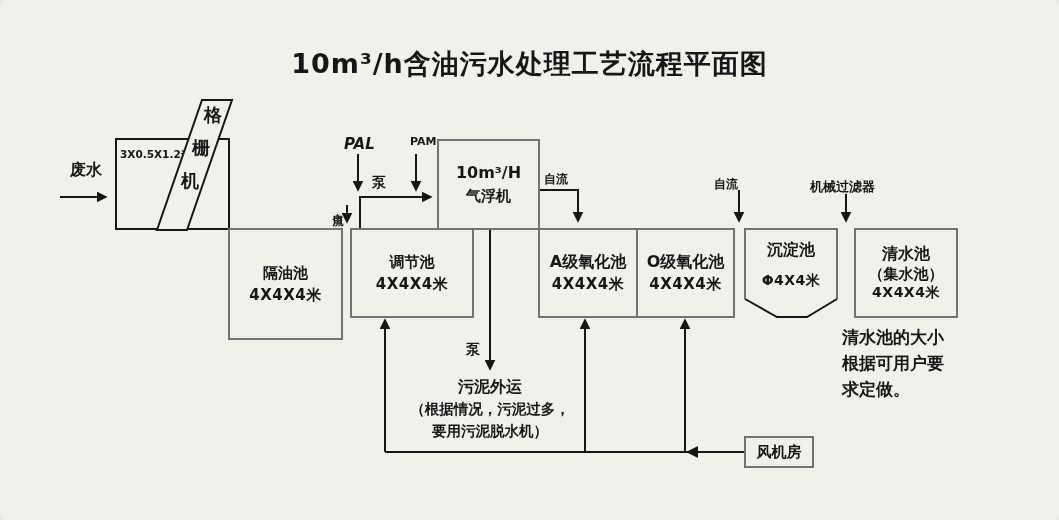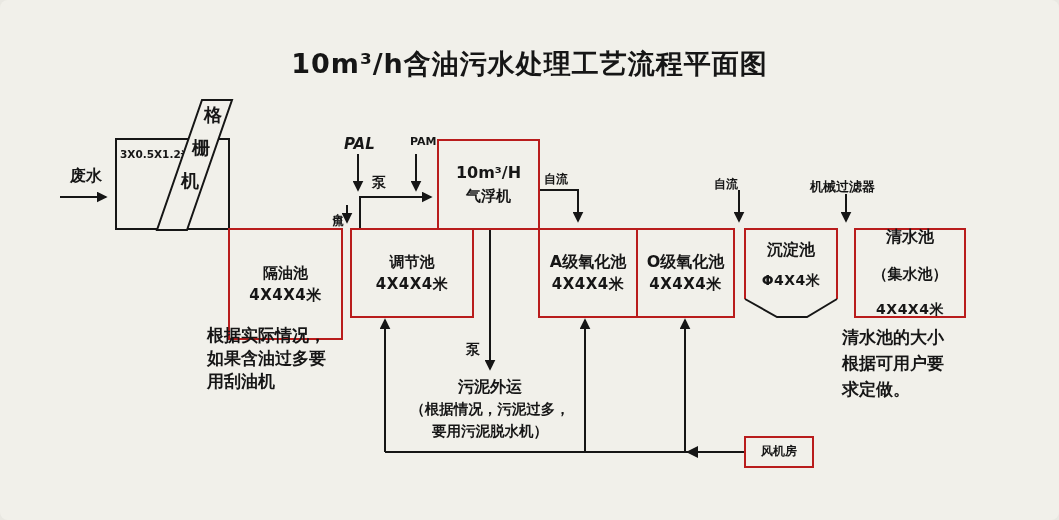--- a/index.html
+++ b/index.html
@@ -7,21 +7,21 @@
     position:relative;width:1059px;height:520px;overflow:hidden;
     background:#f1f0ea;color:#161616;
     font-family:"DejaVu Sans","Liberation Sans",sans-serif;
     border-radius:8px;
   }
   .lines{position:absolute;left:0;top:0;width:1059px;height:520px;}
   .lines line,.lines polyline{stroke:#161616;stroke-width:2;fill:none;}
   .lines .para{fill:#f1f0ea;stroke:#161616;stroke-width:2;}
   .lines .solid{fill:#161616;stroke:none;}
   .box{
-    position:absolute;border:2px solid #b91c1c;box-sizing:border-box;
+    position:absolute;border:2px solid #737373;box-sizing:border-box;
     display:flex;flex-direction:column;align-items:center;justify-content:center;
     gap:5px;font-weight:bold;text-align:left;background:transparent;line-height:1.1;
   }
   .screenbox{position:absolute;border:2px solid #161616;box-sizing:border-box;}
   .screensize{position:absolute;left:3px;top:8px;font-size:10.5px;font-weight:bold;white-space:nowrap;}
   .name{font-size:15px;white-space:nowrap;}
   .name-sm{font-size:16px;white-space:nowrap;}
   .size{font-size:15px;white-space:nowrap;letter-spacing:.5px;}
   .size-sm{font-size:14px;white-space:nowrap;letter-spacing:.5px;}
   .lbl{position:absolute;font-weight:bold;white-space:nowrap;}
@@ -68,28 +68,28 @@
   <div class="box" style="left:636px;top:228px;width:99px;height:90px;">
     <span class="name-sm">O级氧化池</span>
     <span class="size">4X4X4米</span>
   </div>
 
   <div class="box" style="left:744px;top:228px;width:94px;height:71px;border-bottom:none;gap:15px;">
     <span class="name-sm">沉淀池</span>
     <span class="size-sm">Φ4X4米</span>
   </div>
 
-  <div class="box" style="left:854px;top:228px;width:112px;height:90px;gap:20px;">
+  <div class="box" style="left:854px;top:228px;width:104px;height:90px;gap:3px;">
     <span class="name-sm">清水池</span>
     <span style="font-size:15px;white-space:nowrap;">（集水池）</span>
     <span class="size-sm">4X4X4米</span>
   </div>
 
   <div class="box" style="left:744px;top:436px;width:70px;height:32px;">
-    <span style="font-size:12px;white-space:nowrap;">风机房</span>
+    <span style="font-size:15px;white-space:nowrap;">风机房</span>
   </div>
 
   <svg class="lines" xmlns="http://www.w3.org/2000/svg">
     <defs>
       <marker id="arr" viewBox="0 0 10 10" refX="8.5" refY="5" markerWidth="11" markerHeight="11" orient="auto" markerUnits="userSpaceOnUse">
         <path d="M0,0 L10,5 L0,10 Z" fill="#161616"></path>
       </marker>
     </defs>
 
     <line x1="60" y1="197" x2="106" y2="197" marker-end="url(#arr)"></line>
@@ -107,35 +107,30 @@
     <polygon class="solid" points="686,452 698,446 698,458"></polygon>
     <line x1="385" y1="452" x2="385" y2="320" marker-end="url(#arr)"></line>
     <line x1="585" y1="452" x2="585" y2="320" marker-end="url(#arr)"></line>
     <line x1="685" y1="452" x2="685" y2="320" marker-end="url(#arr)"></line>
   </svg>
 
   <span class="gridchar" style="left:204px;top:103px;">格</span>
   <span class="gridchar" style="left:192px;top:136px;">栅</span>
   <span class="gridchar" style="left:181px;top:169px;">机</span>
 
-  <div class="lbl" style="left:70px;top:166px;font-size:16px;">废水</div>
+  <div class="lbl" style="left:70px;top:160px;font-size:16px;">废水</div>
   <div class="lbl vert" style="left:329px;top:204px;font-size:11px;">自流</div>
   <div class="lbl" style="left:344px;top:135px;font-size:15px;font-style:italic;">PAL</div>
   <div class="lbl" style="left:404px;top:135px;font-size:11px;margin-left:6px;">PAM</div>
   <div class="lbl" style="left:372px;top:174px;font-size:14px;">泵</div>
   <div class="lbl" style="left:544px;top:171px;font-size:12px;">自流</div>
   <div class="lbl" style="left:714px;top:176px;font-size:12px;">自流</div>
   <div class="lbl" style="left:810px;top:178px;font-size:13px;">机械过滤器</div>
   <div class="lbl" style="left:466px;top:341px;font-size:14px;">泵</div>
 
-  <div class="lbl note" style="left:207px;top:324px;font-size:17px;line-height:23px;">
-    <span>根据实际情况，</span>
-    <span>如果含油过多要</span>
-    <span>用刮油机</span>
-  </div>
 
   <div class="lbl sludge-note" style="left:398px;top:376px;width:184px;">
     <span class="big">污泥外运</span>
     <span>（根据情况，污泥过多，</span>
     <span>要用污泥脱水机）</span>
   </div>
 
   <div class="lbl note" style="left:842px;top:324px;font-size:17px;line-height:26px;">
     <span>清水池的大小</span>
     <span>根据可用户要</span>

